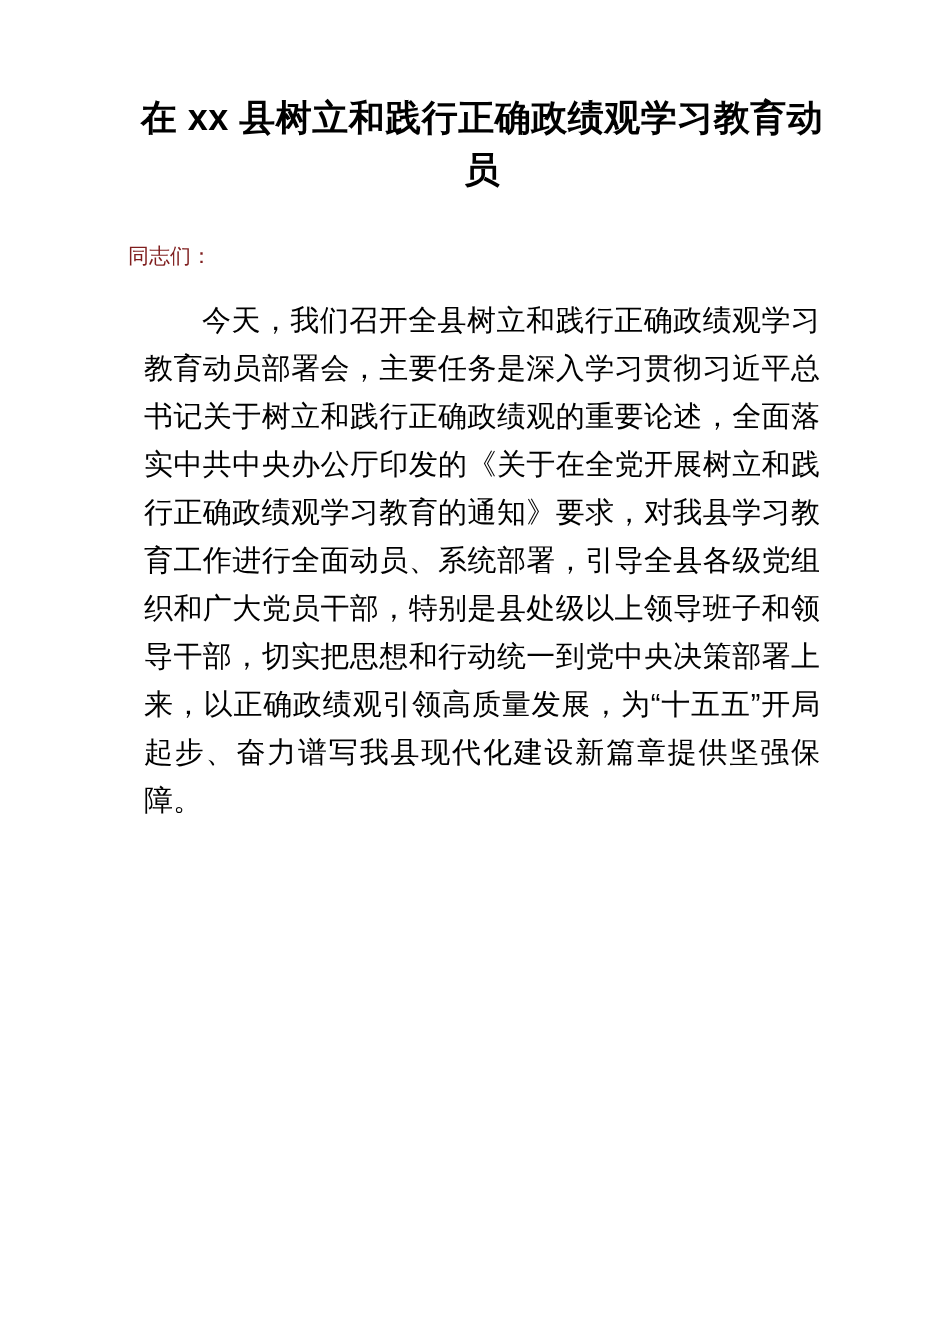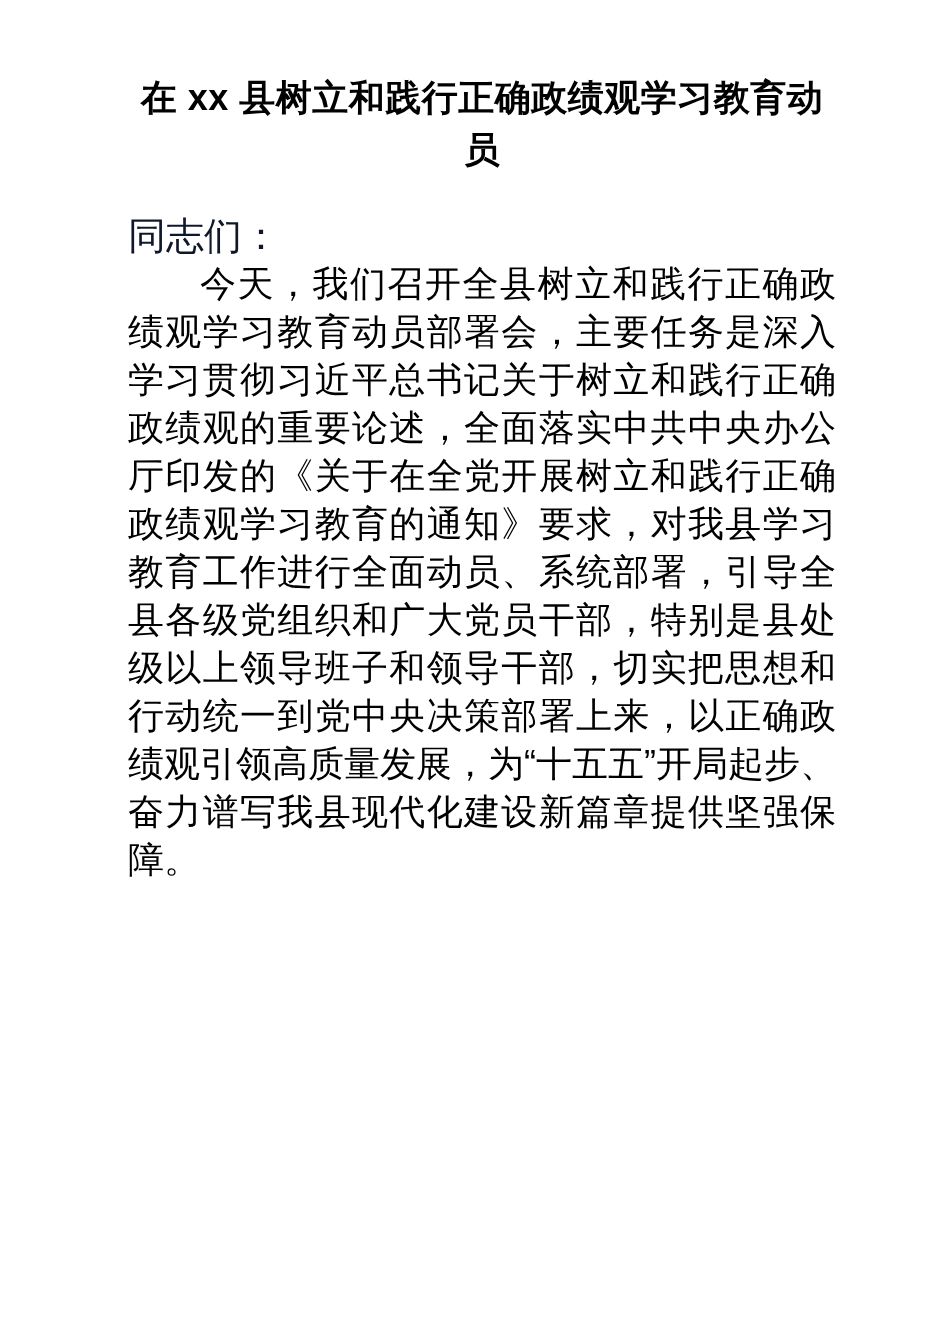--- a/index.html
+++ b/index.html
@@ -20,39 +20,39 @@
     box-sizing: border-box;
   }
   #doc-body {
     position: absolute;
     left: 128px;
     top: 0;
     width: 708px;
   }
   .doc-title {
     margin: 0;
-    padding-top: 72px;
+    padding-top: 92px;
     text-align: center;
     font-size: 36px;
     font-weight: bold;
     line-height: 52px;
     letter-spacing: 0.5px;
     color: #000000;
   }
   .salutation {
     margin: 0;
     padding-top: 36px;
-    font-size: 38px;
+    font-size: 21px;
     line-height: 48px;
     text-align: left;
-    color: #0f172a;
+    color: #7f1d1d;
   }
   .para {
-    margin: 0;
-    font-size: 36px;
+    margin: 16px;
+    font-size: 29px;
     line-height: 48px;
     text-align: justify;
     text-align-last: left;
     text-justify: inter-ideograph;
     color: #000000;
     word-break: break-all;
   }
   .para.first-body {
     padding-top: 0px;
   }

